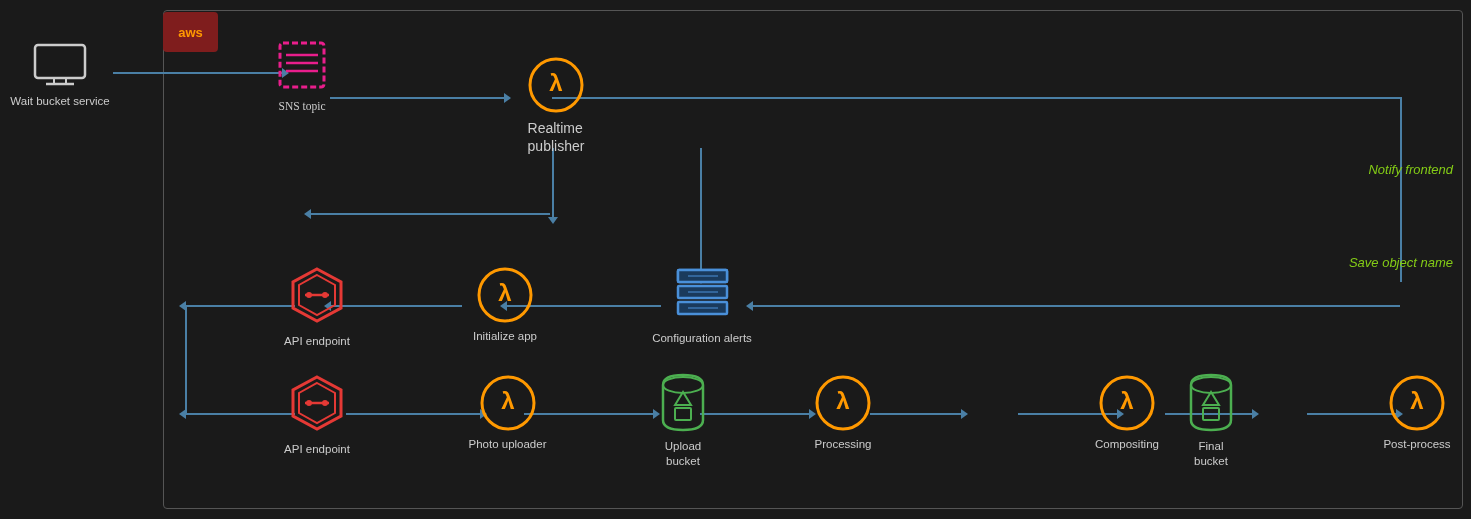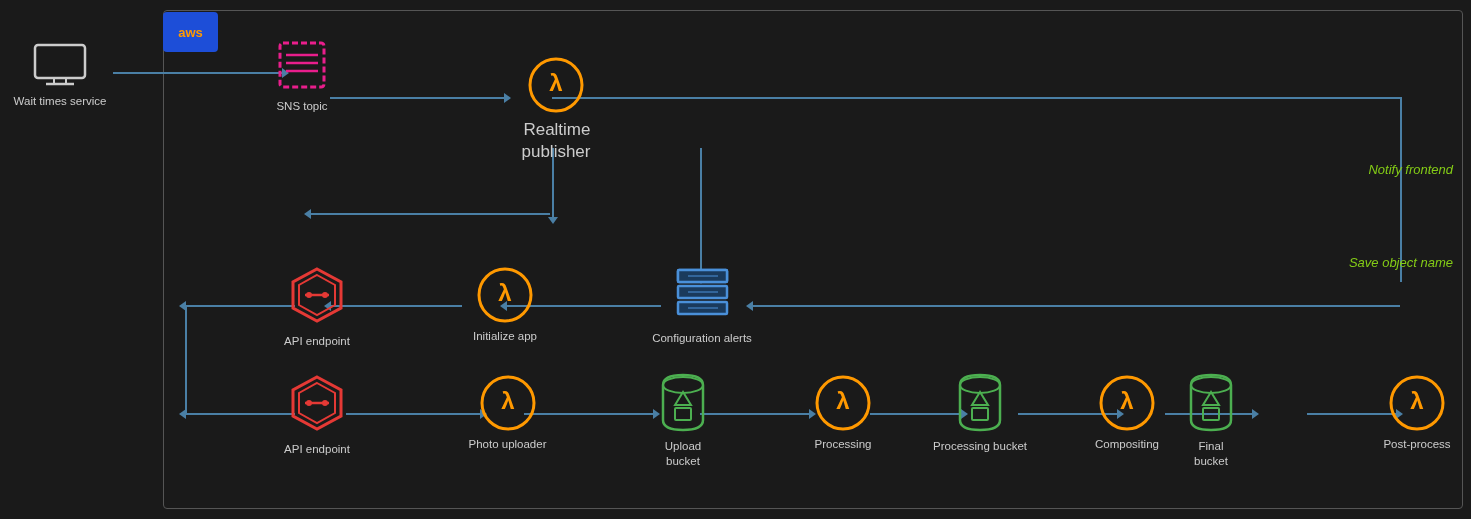--- a/index.html
+++ b/index.html
@@ -17,21 +17,21 @@
       width: 1471px;
       height: 519px;
     }
     
     .aws-logo {
       position: absolute;
       top: 12px;
       left: 163px;
       width: 55px;
       height: 40px;
-      background: #1d4ed8;
+      background: #7f1d1d;
       border-radius: 4px;
       display: flex;
       align-items: center;
       justify-content: center;
       font-weight: bold;
       font-size: 13px;
       color: #232f3e;
     }
     .aws-logo span { color: #ff9900; }
     
@@ -130,21 +130,21 @@
 
   <div class="left-item" style="left:10px; top:40px;">
     <svg class="icon" width="60" height="50" viewBox="0 0 60 50">
 
       <rect x="5" y="5" width="50" height="33" rx="3" ry="3" fill="none" stroke="#ccc" stroke-width="2.5"></rect>
 
       <rect x="24" y="38" width="12" height="6" fill="none" stroke="#ccc" stroke-width="2"></rect>
 
       <line x1="16" y1="44" x2="44" y2="44" stroke="#ccc" stroke-width="2.5"></line>
     </svg>
-    <div class="node-label">Wait times service</div>
+    <div class="node-label">Wait bucket service</div>
   </div>
 
 
   <div class="arrow-h arrowhead-r" style="left:113px; top:72px; width:170px;"></div>
 
   <div class="arrow-h arrowhead-r" style="left:330px; top:97px; width:175px;"></div>
 
   <div class="arrow-v arrowhead-d" style="left:552px; top:148px; height:70px;"></div>
 
   <div class="arrow-h" style="left:552px; top:97px; width:850px; background:#4a7fa5;"></div>
@@ -176,38 +176,38 @@
   <div class="arrow-h arrowhead-r" style="left:700px; top:413px; width:110px;"></div>
 
   <div class="arrow-h arrowhead-r" style="left:870px; top:413px; width:92px;"></div>
 
   <div class="arrow-h arrowhead-r" style="left:1018px; top:413px; width:100px;"></div>
 
   <div class="arrow-h arrowhead-r" style="left:1165px; top:413px; width:88px;"></div>
 
   <div class="arrow-h arrowhead-r" style="left:1307px; top:413px; width:90px;"></div>
 
-  <div class="node" style="position:absolute; left:252px; top:35px; width:100px;">
+  <div class="node" style="position:absolute; left:252px; top:35px; width:100px;font-family:Liberation Serif, serif;">
     <svg class="icon" width="60" height="60" viewBox="0 0 60 60">
 
       <rect x="8" y="8" width="44" height="44" rx="3" fill="none" stroke="#e91e8c" stroke-width="3" stroke-dasharray="6,3"></rect>
 
       <line x1="14" y1="20" x2="46" y2="20" stroke="#e91e8c" stroke-width="2.5"></line>
       <line x1="14" y1="28" x2="46" y2="28" stroke="#e91e8c" stroke-width="2.5"></line>
       <line x1="14" y1="36" x2="46" y2="36" stroke="#e91e8c" stroke-width="2.5"></line>
     </svg>
     <div class="node-label">SNS topic</div>
   </div>
 
   <div class="node" style="position:absolute; left:506px; top:55px; width:100px;">
     <svg class="icon" width="60" height="60" viewBox="0 0 60 60">
       <circle cx="30" cy="30" r="26" fill="none" stroke="#ff9900" stroke-width="3"></circle>
       <text x="30" y="36" text-anchor="middle" font-size="24" fill="#ff9900" font-weight="bold">λ</text>
     </svg>
-    <div class="node-label" style="text-align:right; font-size:17px; color:#ccc;">Realtime<br>publisher</div>
+    <div class="node-label" style="text-align:left; font-size:14px; color:#ccc;">Realtime<br>publisher</div>
   </div>
 
 
   <div class="node" style="position:absolute; left:272px; top:265px; width:90px;">
     <svg class="icon" width="60" height="65" viewBox="0 0 60 65">
 
       <polygon points="30,4 54,17 54,43 30,56 6,43 6,17" fill="none" stroke="#e53935" stroke-width="3"></polygon>
       <polygon points="30,10 48,20 48,40 30,50 12,40 12,20" fill="none" stroke="#e53935" stroke-width="2"></polygon>
 
       <line x1="18" y1="30" x2="42" y2="30" stroke="#e53935" stroke-width="2.5"></line>
@@ -272,29 +272,20 @@
   </div>
 
   <div class="node" style="position:absolute; left:798px; top:373px; width:90px;">
     <svg class="icon" width="60" height="60" viewBox="0 0 60 60">
       <circle cx="30" cy="30" r="26" fill="none" stroke="#ff9900" stroke-width="3"></circle>
       <text x="30" y="36" text-anchor="middle" font-size="24" fill="#ff9900" font-weight="bold">λ</text>
     </svg>
     <div class="node-label">Processing</div>
   </div>
 
-  <div class="node" style="position:absolute; left:930px; top:370px; width:100px;">
-    <svg class="icon" width="60" height="65" viewBox="0 0 60 65">
-      <path d="M10,15 Q10,5 30,5 Q50,5 50,15 L50,50 Q50,60 30,60 Q10,60 10,50 Z" fill="none" stroke="#4caf50" stroke-width="2.5"></path>
-      <ellipse cx="30" cy="15" rx="20" ry="8" fill="none" stroke="#4caf50" stroke-width="2"></ellipse>
-      <polygon points="30,22 22,35 38,35" fill="none" stroke="#4caf50" stroke-width="2"></polygon>
-      <rect x="22" y="38" width="16" height="12" rx="1" fill="none" stroke="#4caf50" stroke-width="2"></rect>
-    </svg>
-    <div class="node-label">Processing bucket</div>
-  </div>
 
   <div class="node" style="position:absolute; left:1082px; top:373px; width:90px;">
     <svg class="icon" width="60" height="60" viewBox="0 0 60 60">
       <circle cx="30" cy="30" r="26" fill="none" stroke="#ff9900" stroke-width="3"></circle>
       <text x="30" y="36" text-anchor="middle" font-size="24" fill="#ff9900" font-weight="bold">λ</text>
     </svg>
     <div class="node-label">Compositing</div>
   </div>
 
   <div class="node" style="position:absolute; left:1166px; top:370px; width:90px;">

